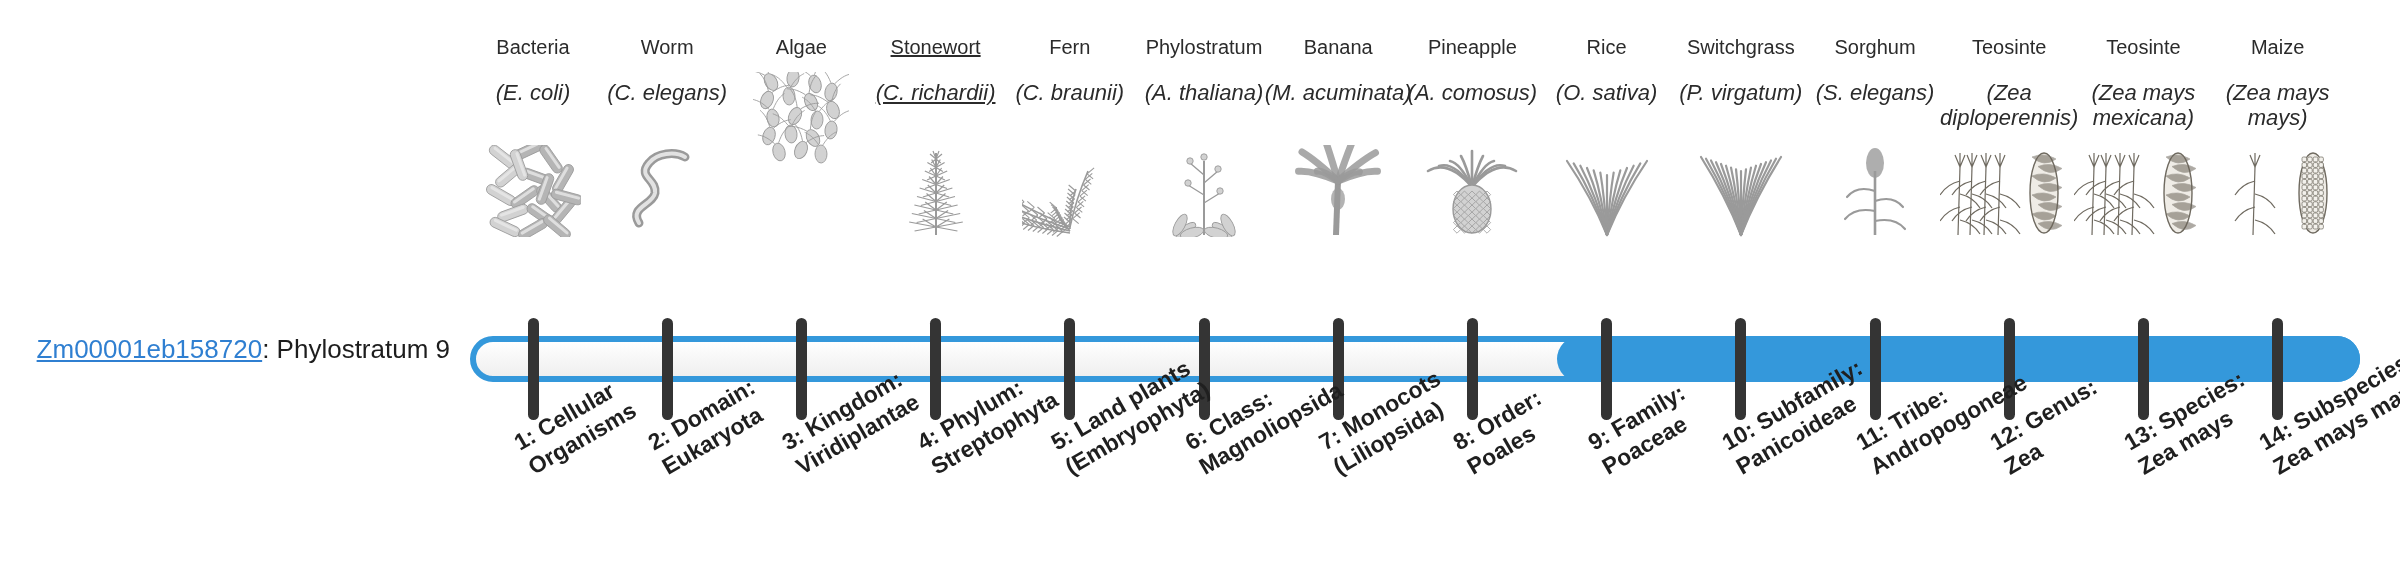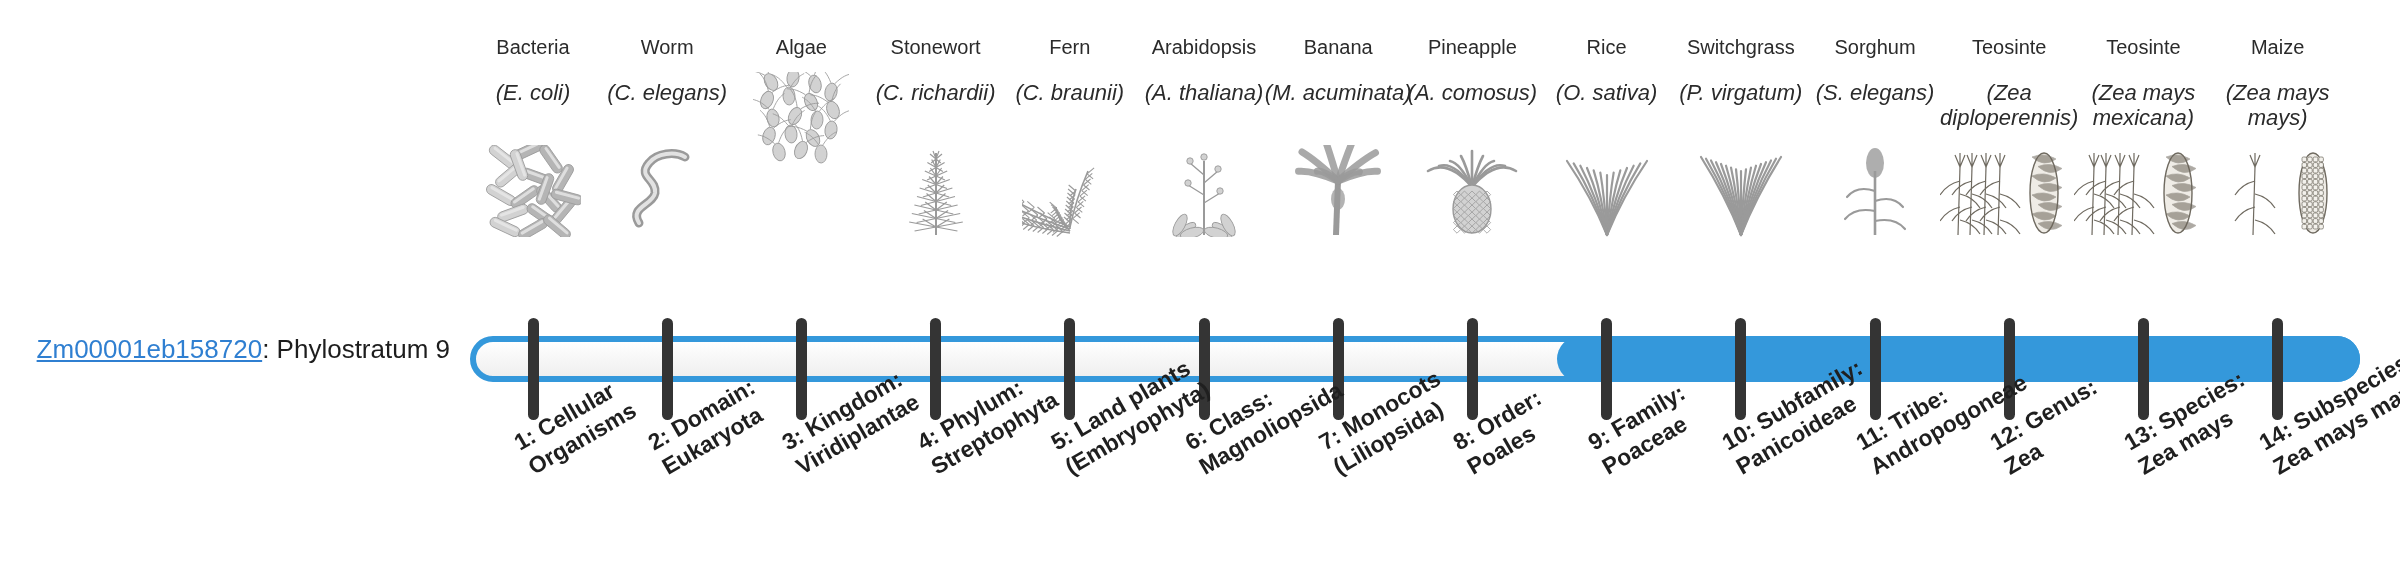--- a/index.html
+++ b/index.html
@@ -295,21 +295,21 @@
       <path d="M2 -9 C8 -18 12 -20 16 -22" fill="none" stroke="#9a9a9a" stroke-width="0.8"></path>
             </g>
             <g transform="translate(68,82) rotate(-1)">
       <ellipse rx="6" ry="9" fill="#d2d2d2" stroke="#9a9a9a" stroke-width="0.9"></ellipse>
       <path d="M-2 -9 C-8 -18 -12 -20 -16 -22" fill="none" stroke="#9a9a9a" stroke-width="0.8"></path>
       <path d="M2 -9 C8 -18 12 -20 16 -22" fill="none" stroke="#9a9a9a" stroke-width="0.8"></path>
             </g>
           </svg>
         </div>
       </div>
-      <div class="species-col" style="width: 148px; left: 861.6px;">
+      <div class="species-col" style="width: 148px; left: 861.6px; text-decoration: underline;">
         <div class="sp-common">Stonewort</div>
         <div class="sp-sci">(C. richardii)</div>
         <div class="sp-art">
           <svg width="96" height="92" viewBox="0 0 96 92">
             <path d="M48 90 L48 8" stroke="#9a9a9a" stroke-width="2" fill="none"></path>
             <g stroke="#9a9a9a" stroke-width="1.2" fill="none">
       <path d="M48 14 L42 9"></path>
               <path d="M48 14 L54 9"></path>
       <path d="M48 14 L43.2 18"></path>
               <path d="M48 14 L52.8 18"></path>
@@ -518,21 +518,21 @@
             <path d="M61.5 40.00000000000001 l7 -6" stroke="#9a9a9a" stroke-width="1.1" fill="none"></path>
           <path d="M61.5 40.00000000000001 l6 5" stroke="#9a9a9a" stroke-width="1.1" fill="none"></path>
             <path d="M63.3 34.400000000000006 l7 -6" stroke="#9a9a9a" stroke-width="1.1" fill="none"></path>
           <path d="M63.3 34.400000000000006 l6 5" stroke="#9a9a9a" stroke-width="1.1" fill="none"></path>
             <path d="M65.1 28.80000000000001 l7 -6" stroke="#9a9a9a" stroke-width="1.1" fill="none"></path>
           <path d="M65.1 28.80000000000001 l6 5" stroke="#9a9a9a" stroke-width="1.1" fill="none"></path>
           </svg>
         </div>
       </div>
       <div class="species-col" style="width: 148px; left: 1130px;">
-        <div class="sp-common">Arabidopsis</div>
+        <div class="sp-common">Phylostratum</div>
         <div class="sp-sci">(A. thaliana)</div>
         <div class="sp-art">
           <svg width="96" height="92" viewBox="0 0 96 92">
     <path d="M48 90 L48 16" stroke="#9a9a9a" stroke-width="2" fill="none"></path>
     <path d="M48 30 L34 18 M48 38 L62 26 M48 50 L32 40 M48 58 L64 48" stroke="#9a9a9a" stroke-width="1.3" fill="none"></path>
             <circle cx="34" cy="16" r="3.2" fill="#d2d2d2" stroke="#9a9a9a" stroke-width="0.9"></circle>
             <circle cx="62" cy="24" r="3.2" fill="#d2d2d2" stroke="#9a9a9a" stroke-width="0.9"></circle>
             <circle cx="32" cy="38" r="3.2" fill="#d2d2d2" stroke="#9a9a9a" stroke-width="0.9"></circle>
             <circle cx="64" cy="46" r="3.2" fill="#d2d2d2" stroke="#9a9a9a" stroke-width="0.9"></circle>
             <circle cx="48" cy="12" r="3.2" fill="#d2d2d2" stroke="#9a9a9a" stroke-width="0.9"></circle>

